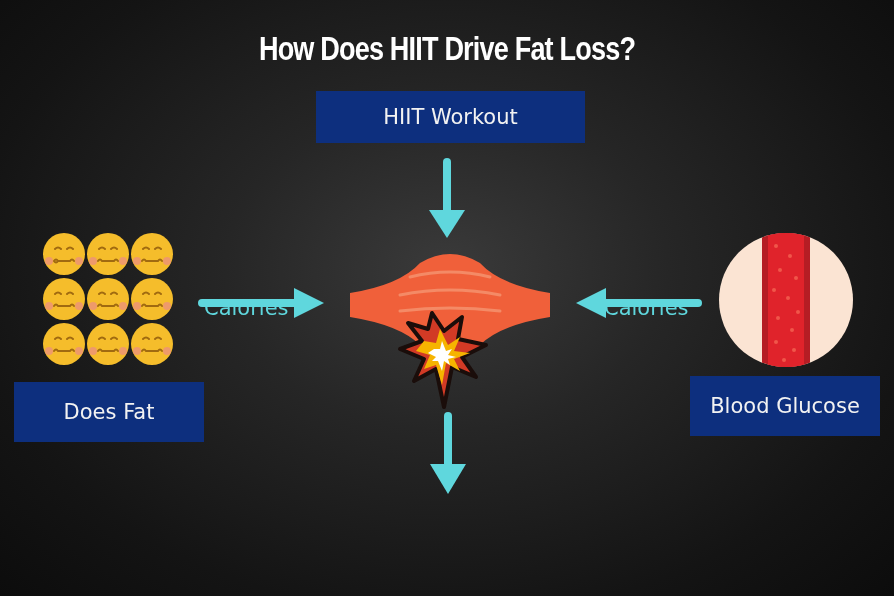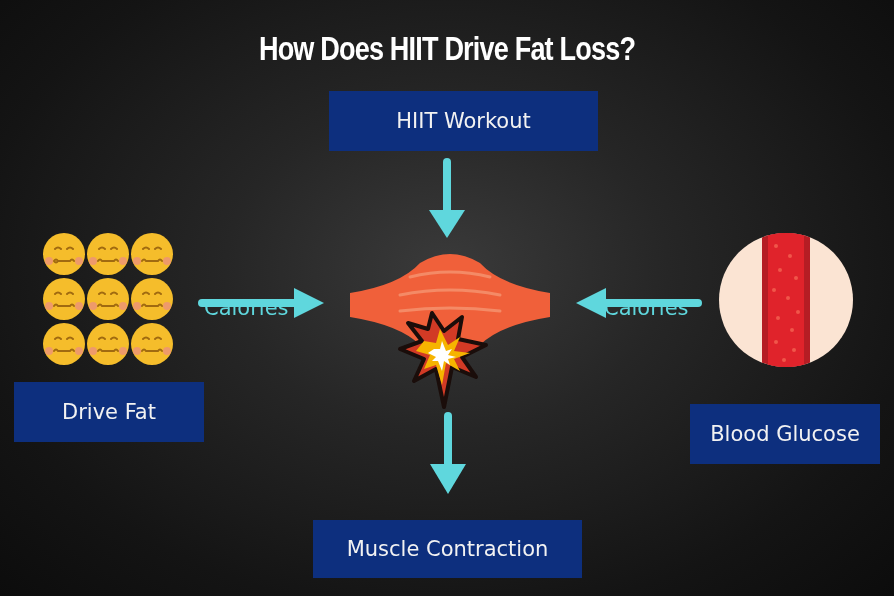--- a/index.html
+++ b/index.html
@@ -14,21 +14,21 @@
   .lbl{position:absolute;color:#5fd7dd;font-size:21px;font-family:"DejaVu Sans",sans-serif;margin-top:31px;}
   svg{position:absolute;overflow:visible;}
 </style>
 </head>
 <body>
 
 <div class="canvas">
 
   <div class="title">How Does HIIT Drive Fat Loss?</div>
 
-  <div class="box" style="left:316px;top:91px;width:269px;height:60px;margin-left:13px;">
+  <div class="box" style="left:316px;top:91px;width:269px;height:52px;">
     <span>HIIT Workout</span>
   </div>
 
   <svg style="left:425px;top:158px;width:44px;height:82px;" viewBox="0 0 44 82">
     <line x1="22" y1="4" x2="22" y2="55" stroke="#5fd7dd" stroke-width="8" stroke-linecap="round"></line>
     <polygon points="4,52 40,52 22,80" fill="#5fd7dd"></polygon>
   </svg>
 
   <svg style="left:40px;top:232px;width:140px;height:136px;" viewBox="0 0 140 136">
     <g id="face">
@@ -123,29 +123,26 @@
           <circle cx="60" cy="86" r="2"></circle>
         <circle cx="74" cy="98" r="2"></circle>
           <circle cx="58" cy="110" r="2"></circle>
           <circle cx="76" cy="118" r="2"></circle>
           <circle cx="66" cy="128" r="2"></circle>
       </g>
     </g>
   </svg>
 
   <div class="box" style="left:14px;top:382px;width:190px;height:60px;">
-    <span>Drive Fat</span>
+    <span>Does Fat</span>
   </div>
 
-  <div class="box" style="left:690px;top:404px;width:190px;height:60px;">
+  <div class="box" style="left:690px;top:376px;width:190px;height:60px;">
     <span>Blood Glucose</span>
   </div>
 
   <svg style="left:428px;top:412px;width:40px;height:84px;" viewBox="0 0 40 84">
     <line x1="20" y1="4" x2="20" y2="56" stroke="#5fd7dd" stroke-width="8" stroke-linecap="round"></line>
     <polygon points="2,52 38,52 20,82" fill="#5fd7dd"></polygon>
   </svg>
 
-  <div class="box" style="left:313px;top:520px;width:269px;height:58px;">
-    <span>Muscle Contraction</span>
-  </div>
 
 </div>
 
 </body></html>

